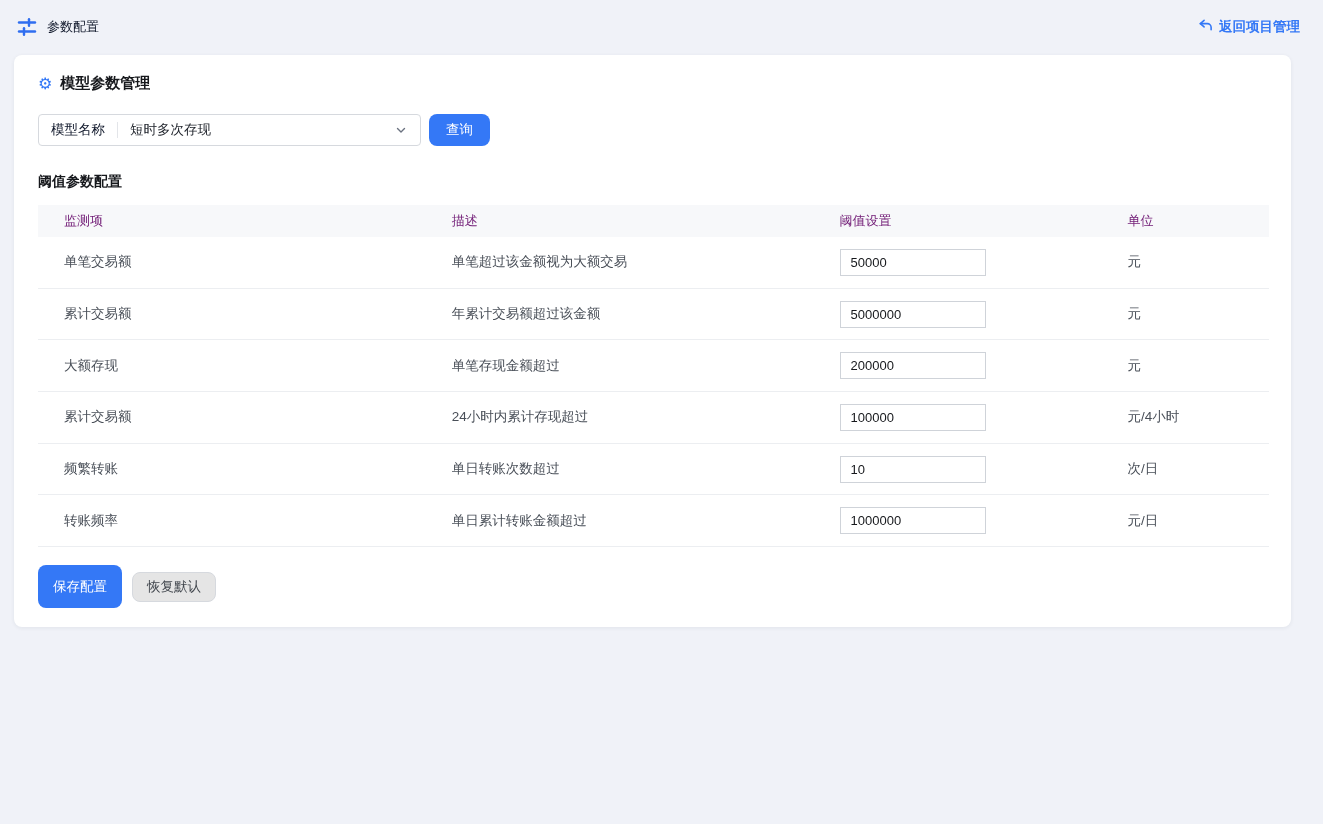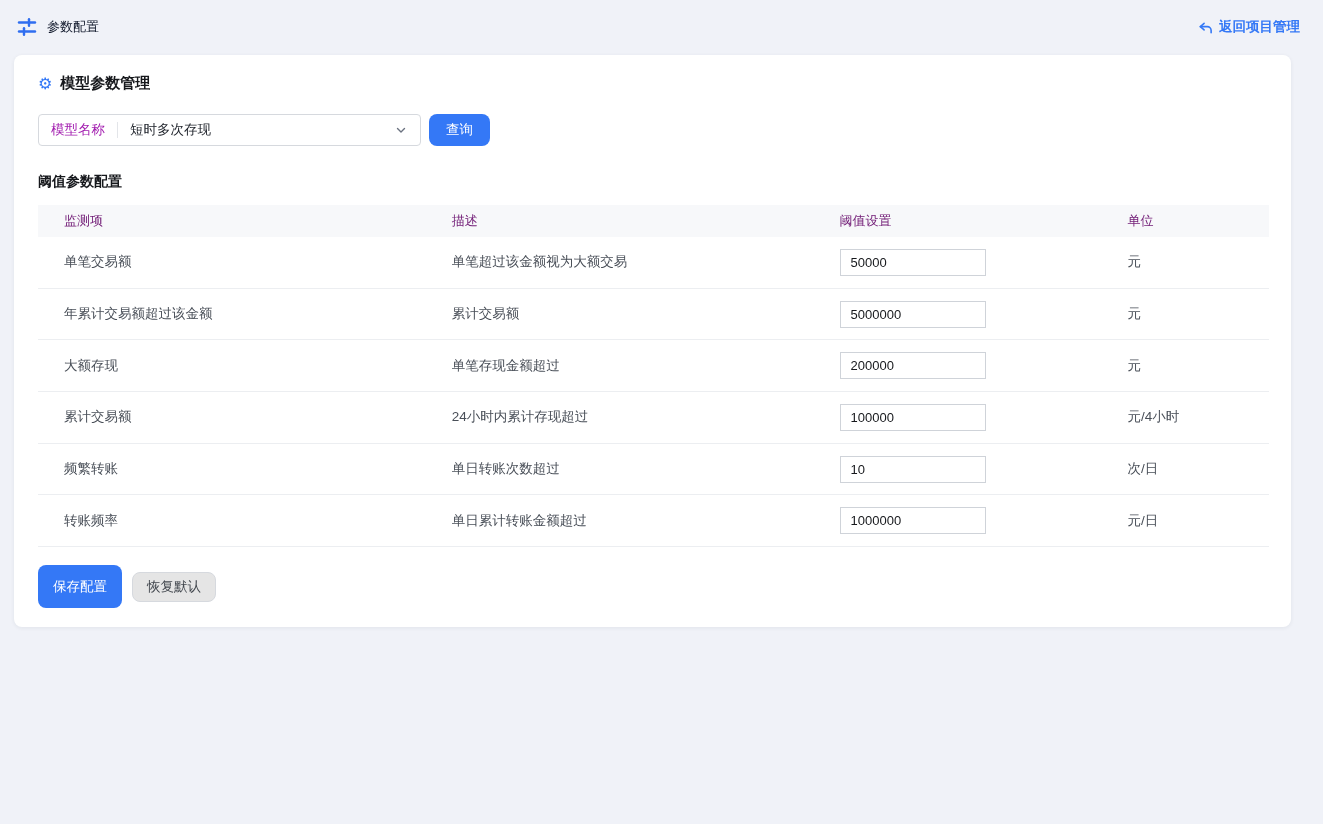--- a/index.html
+++ b/index.html
@@ -14,21 +14,21 @@
   .topbar {
     height: 53px;
     display: flex;
     align-items: center;
     justify-content: space-between;
     padding: 0 23px 0 16px;
   }
   .topbar-left { display: flex; align-items: center; gap: 9px; }
   .page-title { font-size: 13px; font-weight: normal; color: #0f172a; }
   .back-link {
-    display: flex; align-items: flex-end; gap: 6px;
+    display: flex; align-items: flex-start; gap: 6px;
     color: var(--primary, #3478f6);
     font-size: 13.5px; font-weight: bold;
     cursor: pointer; text-decoration: none;
   }
   
   .card {
     margin: 2px 32px 0 14px;
     height: 572px;
     background: #ffffff;
     border-radius: 8px;
@@ -42,21 +42,21 @@
   .gear { color: var(--primary, #3478f6); font-size: 16px; line-height: 1; }
   
   .query-row { margin-top: 21px; display: flex; align-items: center; gap: 8px; }
   .select-box {
     width: 383px; height: 32px;
     border: 1px solid #d6d9de; border-radius: 4px;
     background: #fff;
     display: flex; align-items: center;
     cursor: pointer;
   }
-  .select-label { padding: 0 12px; font-size: 13.5px; color: #a21caf; white-space: nowrap; font-family: Liberation Serif, serif; }
+  .select-label { padding: 0 12px; font-size: 13.5px; color: #0f172a; white-space: nowrap; font-family: Liberation Serif, serif; }
   .select-divider { width: 1px; height: 16px; background: #e3e5e9; }
   .select-value { flex: 1; padding: 0 12px; font-size: 13.5px; color: #1d2129; }
   .select-box svg { margin-right: 12px; }
   .btn {
     height: 32px; border: none; border-radius: 8px;
     font-size: 13.5px; cursor: pointer;
     font-family: inherit;
     display: inline-flex; align-items: center; justify-content: center;
   }
   .btn-primary { background: var(--primary, #3478f6); color: #fff; padding: 0 17px; }
@@ -154,22 +154,22 @@
     </div>
 
     <div class="t-row">
       <div>单笔交易额</div>
       <div>单笔超过该金额视为大额交易</div>
       <div><input class="t-input" type="text" value="50000" style=""></div>
       <div>元</div>
     </div>
 
     <div class="t-row">
+      <div>累计交易额</div>
       <div>年累计交易额超过该金额</div>
-      <div>累计交易额</div>
       <div><input class="t-input" type="text" value="5000000" style=""></div>
       <div>元</div>
     </div>
 
     <div class="t-row">
       <div>大额存现</div>
       <div>单笔存现金额超过</div>
       <div><input class="t-input" type="text" value="200000" style=""></div>
       <div>元</div>
     </div>

